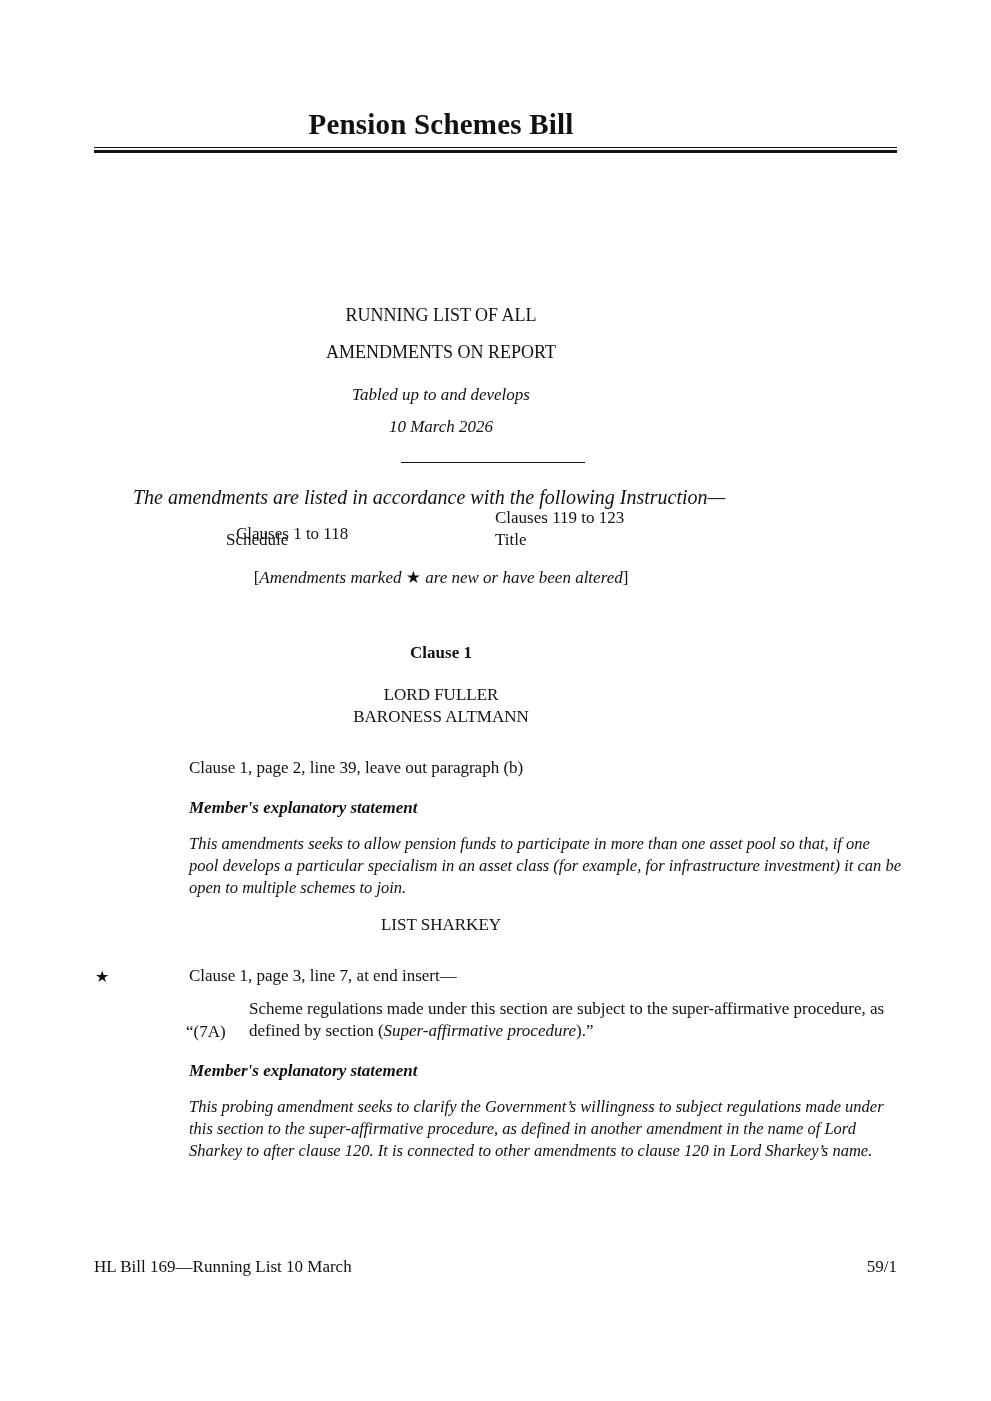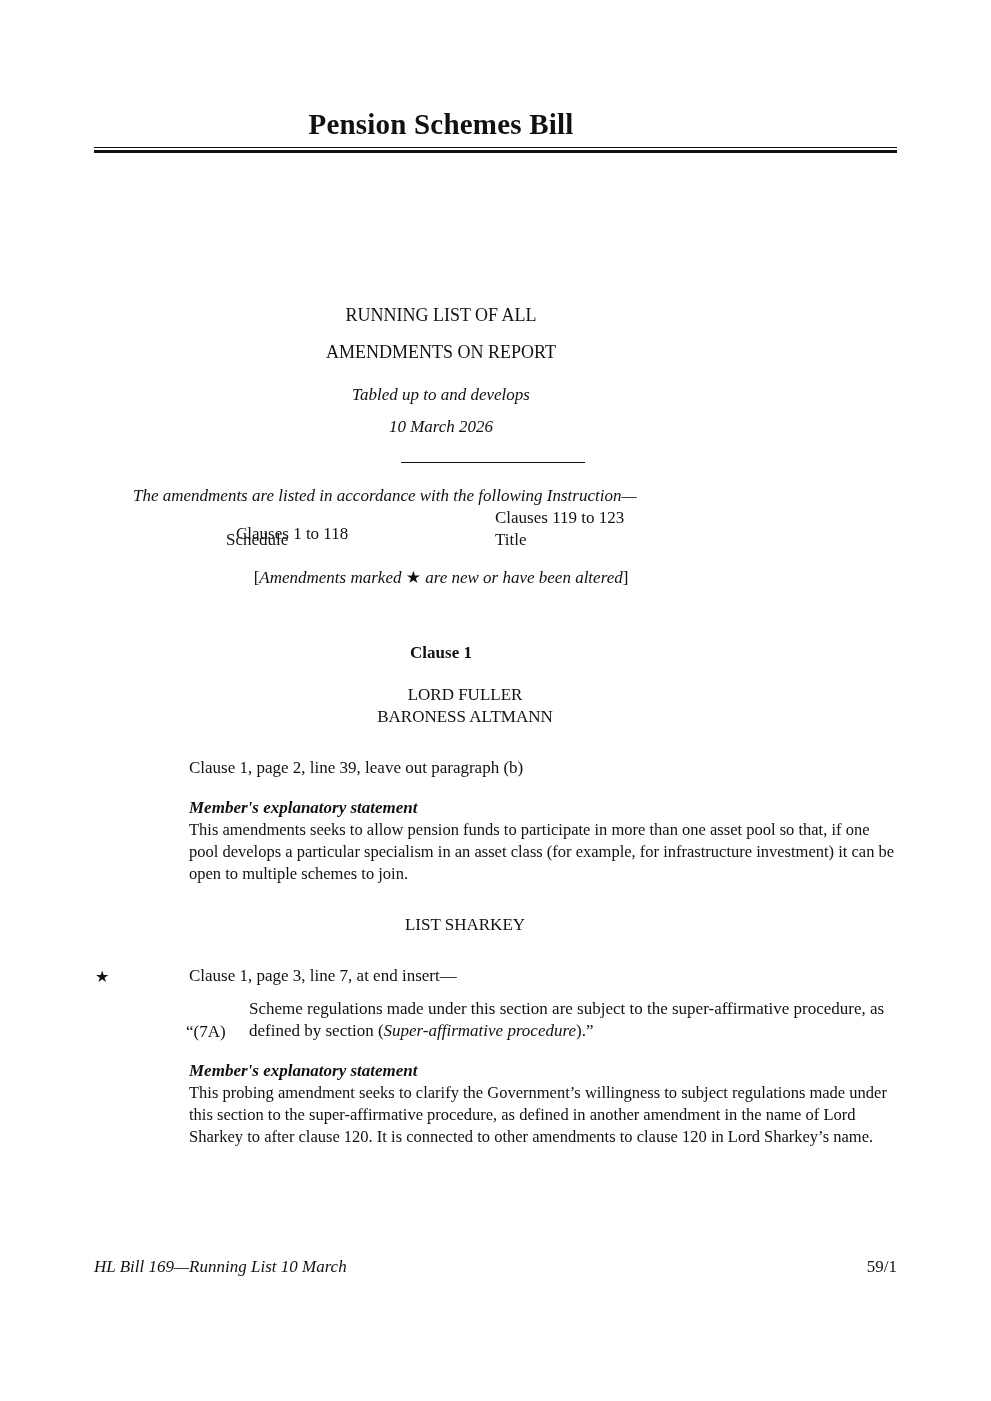--- a/index.html
+++ b/index.html
@@ -8,33 +8,33 @@
       font-family: "Liberation Serif", "DejaVu Serif", serif; color: #111111;
     }
     .abs { position: absolute; }
     .center { left: 0; width: 882px; text-align: center; }
     .title { top: 108px; font-size: 29px; font-weight: bold; letter-spacing: 0.2px; }
     .rule1 { left: 94px; width: 803px; top: 147px; height: 0; border-top: 1px solid #111; }
     .rule2 { left: 94px; width: 803px; top: 150px; height: 0; border-top: 3px solid #111; }
     .caps { font-size: 18px; }
     .ital { font-style: italic; font-size: 17px; }
     .shortrule { left: 401px; width: 184px; top: 462px; border-top: 1px solid #111; height: 0; }
-    .instr { left: 133px; top: 486px; font-style: italic; font-size: 17px; text-align: right; }
+    .instr { left: 133px; top: 486px; font-style: italic; font-size: 20px; text-align: right; }
     .grid-cell { font-size: 17px; }
     .note { top: 567px; font-size: 17px; }
     .note i { font-style: italic; }
     .clause-head { top: 643px; font-size: 17px; font-weight: bold; }
-    .member { font-size: 17px; padding-left: 24px; }
+    .member { font-size: 17px; }
     .body-text { left: 189px; font-size: 17px; }
     .stmt-head { left: 189px; font-size: 17px; font-weight: bold; font-style: italic; }
-    .stmt-text { left: 189px; width: 712px; font-size: 16.5px; line-height: 22px; }
+    .stmt-text { left: 189px; width: 712px; font-size: 16.5px; font-style: italic; line-height: 22px; margin-top: 14px; }
     .star { left: 95px; font-size: 16px; }
     .quote-num { left: 186px; font-size: 17px; margin-top: 24px; }
     .quote-text { left: 249px; width: 650px; font-size: 17px; line-height: 22px; }
-    .footer-left { left: 94px; top: 1257px; font-size: 17px; font-style: italic; }
+    .footer-left { left: 94px; top: 1257px; font-size: 17px; }
     .footer-right { right: 94px; top: 1257px; font-size: 17px; text-align: right; }
   </style>
 </head>
 <body>
 
 <div class="abs center title">Pension Schemes Bill</div>
 <div class="abs rule1"></div>
 <div class="abs rule2"></div>
 
 <div class="abs center caps" style="top:305px">RUNNING LIST OF ALL</div>

